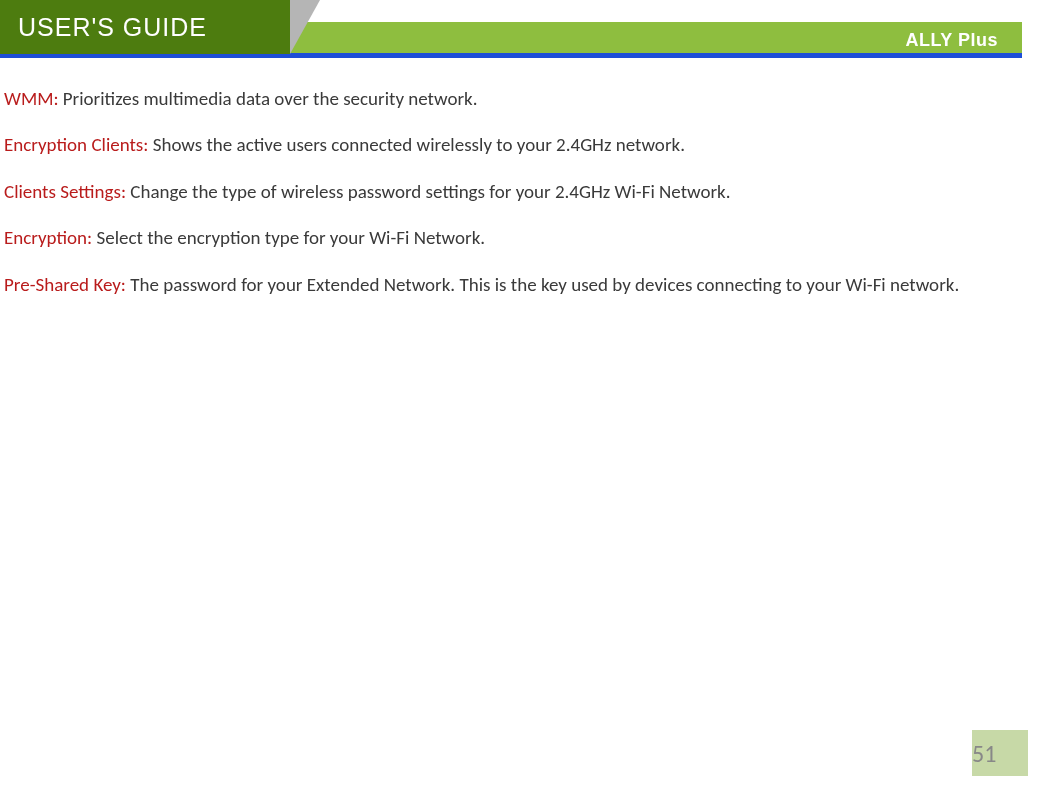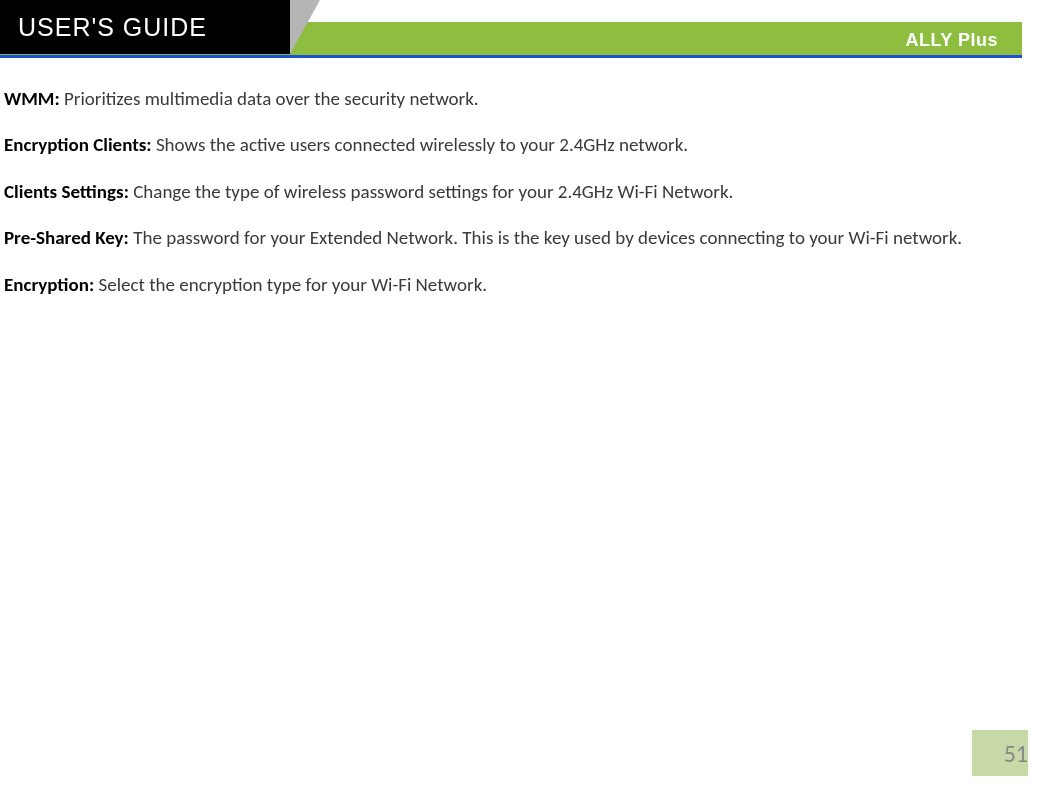--- a/index.html
+++ b/index.html
@@ -15,21 +15,21 @@
       position: relative;
       height: 62px;
       margin-bottom: 18px;
     }
     .header-gray-tab {
       position: absolute;
       left: 0;
       top: 0;
       width: 290px;
       height: 54px;
-      background: #000000;
+      background: #4d7c0f;
       display: flex;
       align-items: center;
       padding-left: 18px;
     }
     .header-gray-tab::after {
       content: "";
       position: absolute;
       right: -30px;
       top: 0;
       width: 0;
@@ -45,21 +45,21 @@
       font-weight: 400;
       font-family: "Segoe UI", Arial, sans-serif;
     }
     .header-green-wrap {
       position: absolute;
       left: 0;
       top: 22px;
       right: 18px;
       height: 36px;
       background: #8ebe3f;
-      border-bottom: 3px solid #1d4ed8;
+      border-bottom: 5px solid #1d4ed8;
     }
     .header-green-wrap-inner {
       position: absolute;
       right: 24px;
       top: 0;
       height: 36px;
       display: flex;
       align-items: center;
     }
     .brand-text {
@@ -72,33 +72,33 @@
     .content {
       padding: 4px 18px 0 4px;
     }
     .entry {
       margin-bottom: 16px;
       font-size: 19px;
       line-height: 1.6;
       color: #3a3a3a;
     }
     .entry-label {
-      font-weight: 700;
-      color: #000000;
+      font-weight: 400;
+      color: #b91c1c;
     }
     .page-number-box {
       position: absolute;
       right: 12px;
       bottom: 14px;
       width: 56px;
       height: 46px;
       background: #c7d9a7;
       display: flex;
       align-items: center;
-      justify-content: flex-end;
+      justify-content: flex-start;
     }
     .page-number {
       font-size: 24px;
       color: #888;
       font-family: Calibri, Arial, sans-serif;
     }
   </style>
 </head>
 <body>
 
@@ -117,22 +117,22 @@
   <p class="entry">
     <span class="entry-label">WMM:</span><span> Prioritizes multimedia data over the security network.</span>
   </p>
   <p class="entry">
     <span class="entry-label">Encryption Clients:</span><span> Shows the active users connected wirelessly to your 2.4GHz network.</span>
   </p>
   <p class="entry">
     <span class="entry-label">Clients Settings:</span><span> Change the type of wireless password settings for your 2.4GHz Wi-Fi Network.</span>
   </p>
   <p class="entry">
-    <span class="entry-label">Pre-Shared Key:</span><span> The password for your Extended Network.  This is the key used by devices connecting to your Wi-Fi network.</span>
+    <span class="entry-label">Encryption:</span><span> Select the encryption type for your Wi-Fi Network.</span>
   </p>
   <p class="entry">
-    <span class="entry-label">Encryption:</span><span> Select the encryption type for your Wi-Fi Network.</span>
+    <span class="entry-label">Pre-Shared Key:</span><span> The password for your Extended Network.  This is the key used by devices connecting to your Wi-Fi network.</span>
   </p>
 </div>
 
 <div class="page-number-box">
   <span class="page-number">51</span>
 </div>
 
 </body></html>

